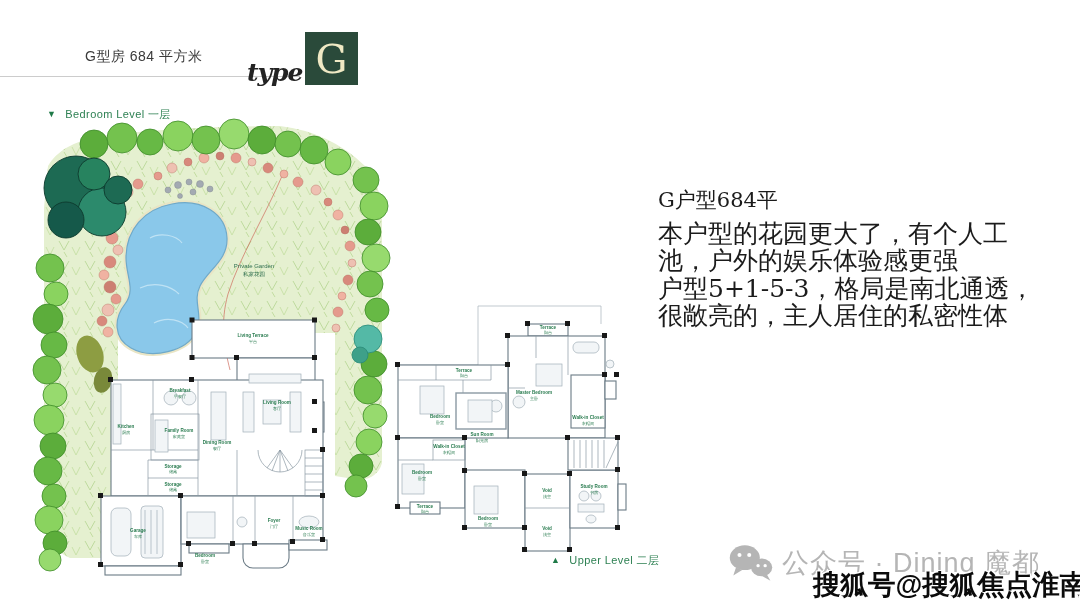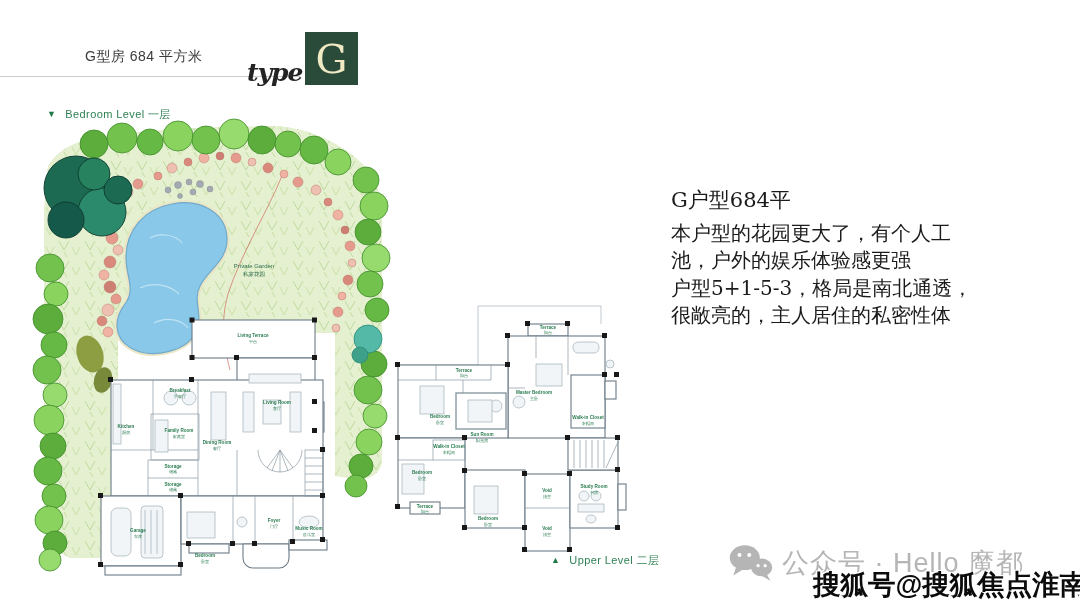--- a/index.html
+++ b/index.html
@@ -17,23 +17,23 @@
   .g-logo span{font-family:"DejaVu Serif",serif;font-size:40px;color:#efe9c4;line-height:1;}
 
   
   .level{display:flex;align-items:center;gap:9px;color:#2e8153;font-size:11px;letter-spacing:.4px;}
   .level .tri{font-size:9px;line-height:1;color:#1f7a48;}
   .lv-ground{left:47px;top:107px;}
   .lv-upper{left:551px;top:553px;}
 
   
   .desc{left:658px;top:186px;width:404px;color:#1b1b1b;
-        font-family:"DejaVu Serif",serif;margin-left:13px;}
+        font-family:"DejaVu Serif",serif;}
   .desc-title{font-size:21px;margin:0 0 6px 0;font-weight:400;}
-  .desc-line{font-size:20px;line-height:27.4px;white-space:nowrap;}
+  .desc-line{font-size:25px;line-height:27.4px;white-space:nowrap;}
 
   
   .wechat-row{left:728px;top:543px;display:flex;align-items:center;gap:8px;color:#b5b5b5;}
   .wechat-text{font-size:27px;letter-spacing:1px;}
   .watermark{left:813px;top:567px;font-size:27.5px;font-weight:700;color:#0b0b0b;white-space:nowrap;
      text-shadow:-1.5px -1.5px 0 #fff,1.5px -1.5px 0 #fff,-1.5px 1.5px 0 #fff,1.5px 1.5px 0 #fff,2px 2px 0 #fff;}
 
   
   svg{position:absolute;overflow:visible;}
   svg text{font-family:"Liberation Sans",sans-serif;text-anchor:middle;}
@@ -432,17 +432,17 @@
     <svg style="position:static" width="46" height="40" viewBox="0 0 52 44">
       <ellipse cx="19" cy="16" rx="17" ry="14" fill="#b5b5b5"></ellipse>
       <path d="M9,27 L6,36 L16,30 Z" fill="#b5b5b5"></path>
       <circle cx="13" cy="13" r="2.3" fill="#ffffff"></circle>
         <circle cx="24" cy="13" r="2.3" fill="#ffffff"></circle>
       <ellipse cx="38" cy="27" rx="12" ry="10" fill="#b5b5b5"></ellipse>
       <path d="M44,35 L48,42 L39,37 Z" fill="#b5b5b5"></path>
       <circle cx="34" cy="25" r="1.9" fill="#ffffff"></circle>
         <circle cx="42" cy="25" r="1.9" fill="#ffffff"></circle>
     </svg>
-    <span class="wechat-text">公众号 · Hello 魔都</span>
+    <span class="wechat-text">公众号 · Dining 魔都</span>
   </div>
   <div class="abs watermark">搜狐号@搜狐焦点淮南站</div>
 
 </div>
 
 </body></html>

